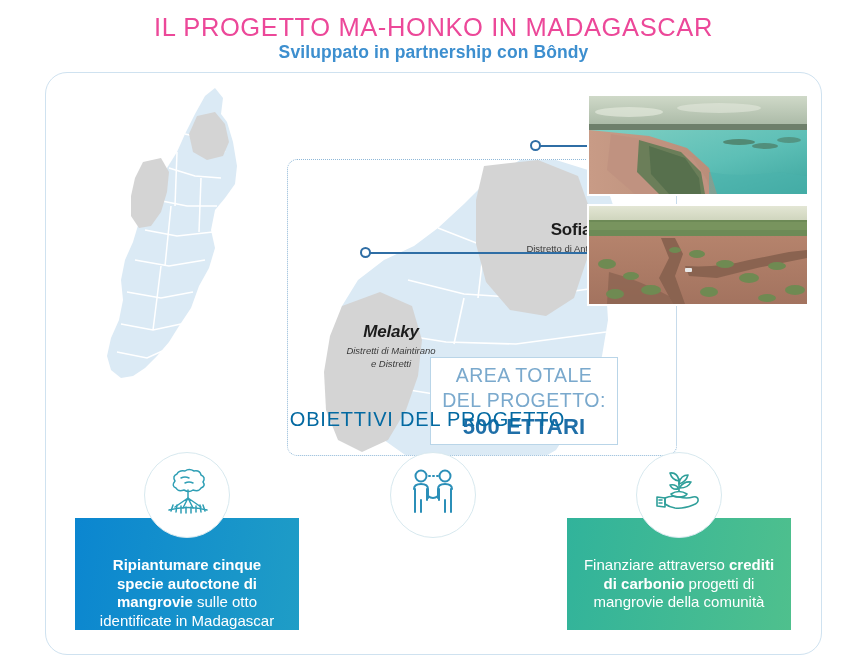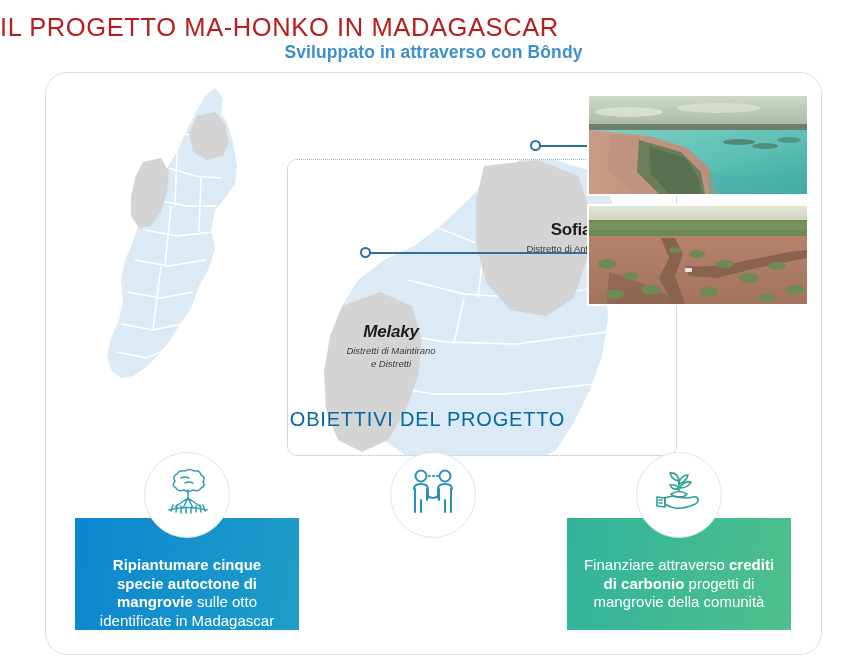--- a/index.html
+++ b/index.html
@@ -7,22 +7,23 @@
     width: 867px; height: 662px;
     background: #ffffff;
     font-family: "Liberation Sans", sans-serif;
     overflow: hidden;
   }
   #root { position: relative; width: 867px; height: 662px; }
 
   
   .title {
     position: absolute; top: 13px; left: 0; width: 867px;
+    text-align: center;
     font-size: 25.5px; letter-spacing: 0.6px;
-    color: #b91c1c; font-weight: 400;
+    color: #ec4899; font-weight: 400;
   }
   .subtitle {
     position: absolute; top: 42px; left: 0; width: 867px;
     text-align: center;
     font-size: 17.5px; font-weight: 700; letter-spacing: 0.1px;
     color: #3d8fcf;
   }
 
   
   .outer-panel {
@@ -113,21 +114,21 @@
   .c1 { left: 144px; }
   .c2 { left: 390px; }
   .c3 { left: 636px; }
 </style>
 </head>
 <body>
 
 <div id="root">
 
   <div class="title">IL PROGETTO MA-HONKO IN MADAGASCAR</div>
-  <div class="subtitle">Sviluppato in attraverso con Bôndy</div>
+  <div class="subtitle">Sviluppato in partnership con Bôndy</div>
 
   <div class="outer-panel"></div>
 
   <div class="map-area">
 
     <div class="mini-map">
       <svg width="240" height="312" viewBox="0 0 240 312">
         <g>
           <path d="M150 8 L158 18 L156 34 L162 42 L168 62 L172 86 L170 104 L160 118 L150 130
                    L146 150 L150 168 L144 188 L134 206 L126 228 L114 246 L104 262 L92 276
@@ -262,20 +263,25 @@
             <ellipse cx="188" cy="60" rx="9" ry="4"></ellipse>
           <ellipse cx="206" cy="84" rx="10" ry="5"></ellipse>
             <ellipse cx="120" cy="86" rx="9" ry="5"></ellipse>
           <ellipse cx="86" cy="44" rx="6" ry="3"></ellipse>
             <ellipse cx="178" cy="92" rx="9" ry="4"></ellipse>
         </g>
         <rect x="96" y="62" width="7" height="4" rx="1" fill="#e8e8e8"></rect>
       </svg>
     </div>
 
+    <div class="area-box">
+      <div class="area-l1">AREA TOTALE</div>
+      <div class="area-l2">DEL PROGETTO:</div>
+      <div class="area-val">500 ETTARI</div>
+    </div>
   </div>
 
   <div class="obj-heading">OBIETTIVI DEL PROGETTO</div>
 
   <div class="cards">
 
     <div class="card card-1">
       <span>
         <b>Ripiantumare cinque specie autoctone di mangrovie</b><span> sulle otto identificate in Madagascar</span>
       </span>

